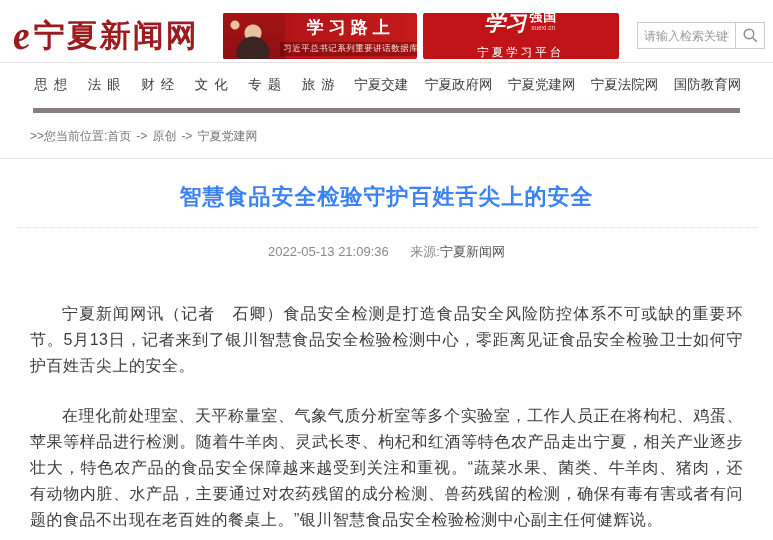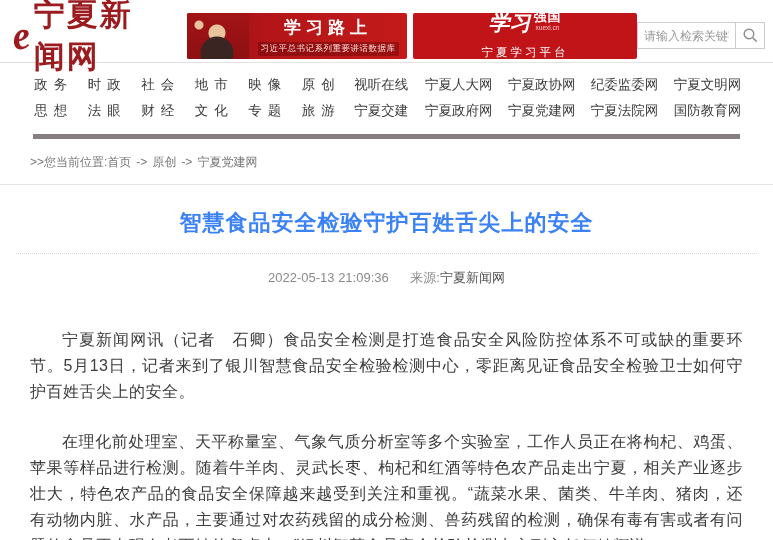--- a/index.html
+++ b/index.html
@@ -12,33 +12,33 @@
   
   .header { position:relative; height:62px; padding:9px 8px 0 12px;
     display:flex; align-items:center; }
   .logo { display:flex; align-items:center; gap:2px; cursor:pointer; }
   .logo-icon { font-family:"Liberation Serif",serif; font-style:italic; font-weight:bold;
     font-size:40px; color:#9b1b1e; line-height:40px; transform:rotate(-8deg); margin-right:2px; }
   .logo-text { font-family:"Liberation Serif","DejaVu Serif",serif; font-weight:bold;
     font-size:31px; color:#9b1b1e; letter-spacing:2px; }
   .banner { height:46px; border-radius:2px; overflow:hidden; position:relative;
     cursor:pointer; flex-shrink:0; }
-  .banner1 { width:220px; margin-left:24px;
+  .banner1 { width:194px; margin-left:24px;
     background:linear-gradient(90deg,#8e1012 0%,#b31518 35%,#c41a1a 100%); }
   .b1-photo { position:absolute; left:0; top:0; width:62px; height:46px;
     background:radial-gradient(circle at 30px 40px,#3a2522 0 16px,transparent 17px),
                radial-gradient(circle at 30px 20px,#e8c39e 0 8px,transparent 9px),
                radial-gradient(circle at 12px 12px,#e8c39e 0 4px,transparent 5px),
                linear-gradient(180deg,#a31316,#8e1012); }
   .b1-text { position:absolute; left:62px; right:0; top:0; bottom:0;
     display:flex; flex-direction:column; justify-content:center; align-items:center; }
   .b1-title { color:#fff; font-size:17px; font-weight:bold; letter-spacing:5px; }
   .b1-sub { color:#f6d9d9; font-size:8.5px; letter-spacing:0.5px; margin-top:3px;
     background:rgba(80,0,0,.35); padding:1px 3px; white-space:nowrap; }
-  .banner2 { width:224px; margin-left:6px; background:#c01418;
+  .banner2 { width:196px; margin-left:6px; background:#c01418;
     display:flex; flex-direction:column; align-items:center; justify-content:center; }
   .b2-top { display:flex; align-items:flex-end; gap:3px; }
   .b2-cal { color:#fff; font-size:21px; font-weight:bold; font-style:italic;
     font-family:"Liberation Serif",serif; line-height:20px; }
   .b2-block { display:flex; flex-direction:column; align-items:center; line-height:11px; }
   .b2-title { color:#fff; font-size:13px; font-weight:bold; letter-spacing:1px; }
   .b2-domain { color:#f3c9c9; font-size:6.5px; }
   .b2-sub { color:#fff; font-size:11.5px; letter-spacing:3px; margin-top:12px; }
   .search { margin-left:auto; display:flex; align-items:center; }
   .search input { width:98px; height:27px; border:1px solid #ccc; border-right:none;
@@ -103,33 +103,20 @@
       <svg width="17" height="17" viewBox="0 0 20 20">
         <circle cx="8.2" cy="8.2" r="5.6" fill="none" stroke="#8a8a8a" stroke-width="1.7"></circle>
         <line x1="12.6" y1="12.6" x2="17.2" y2="17.2" stroke="#8a8a8a" stroke-width="1.7"></line>
       </svg>
     </button>
   </div>
 </header>
 
 <nav class="nav">
   <div class="nav-row">
-    <a class="nav-item sp">政务</a>
-    <a class="nav-item sp">时政</a>
-    <a class="nav-item sp">社会</a>
-    <a class="nav-item sp">地市</a>
-    <a class="nav-item sp">映像</a>
-    <a class="nav-item sp">原创</a>
-    <a class="nav-item">视听在线</a>
-    <a class="nav-item">宁夏人大网</a>
-    <a class="nav-item">宁夏政协网</a>
-    <a class="nav-item">纪委监委网</a>
-    <a class="nav-item">宁夏文明网</a>
-  </div>
-  <div class="nav-row">
     <a class="nav-item sp">思想</a>
     <a class="nav-item sp">法眼</a>
     <a class="nav-item sp">财经</a>
     <a class="nav-item sp">文化</a>
     <a class="nav-item sp">专题</a>
     <a class="nav-item sp">旅游</a>
     <a class="nav-item">宁夏交建</a>
     <a class="nav-item">宁夏政府网</a>
     <a class="nav-item">宁夏党建网</a>
     <a class="nav-item">宁夏法院网</a>

